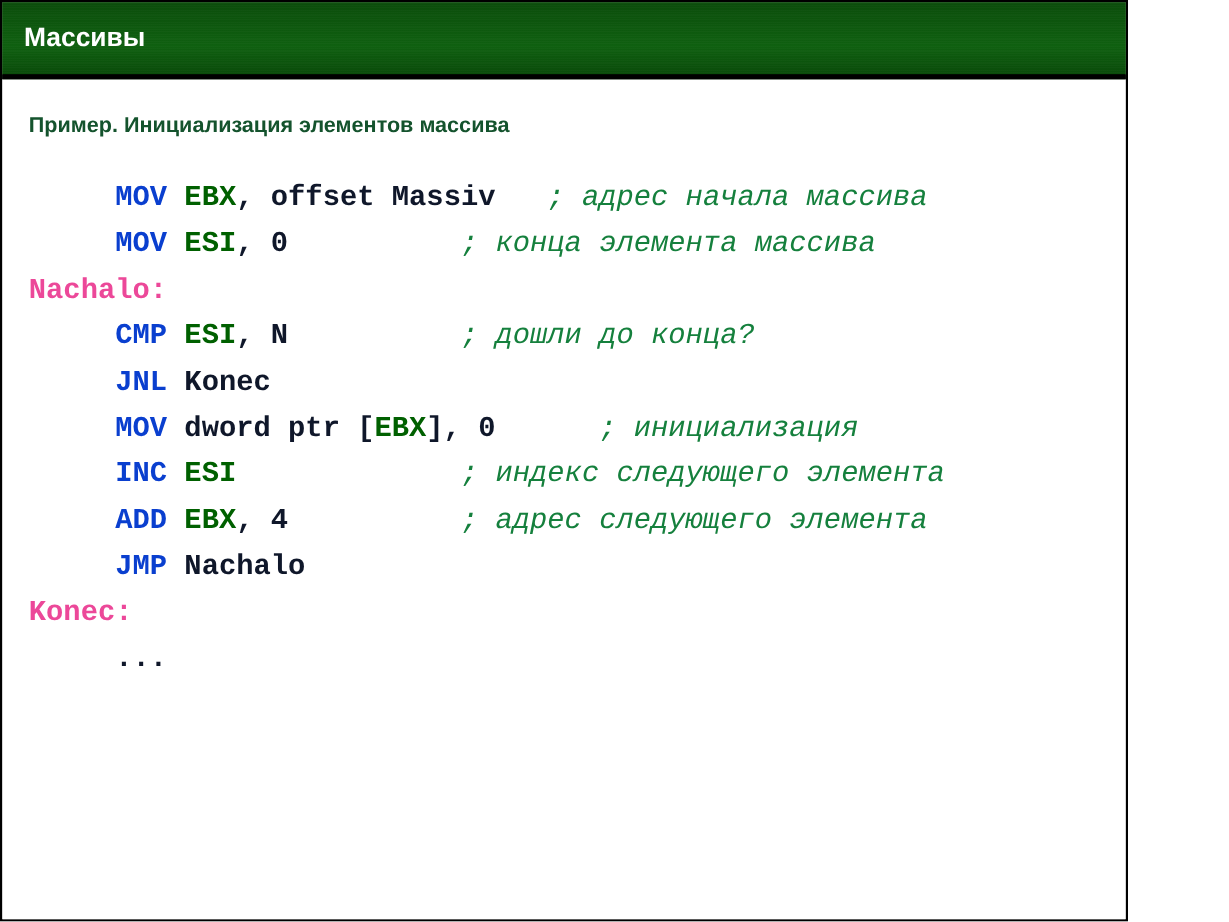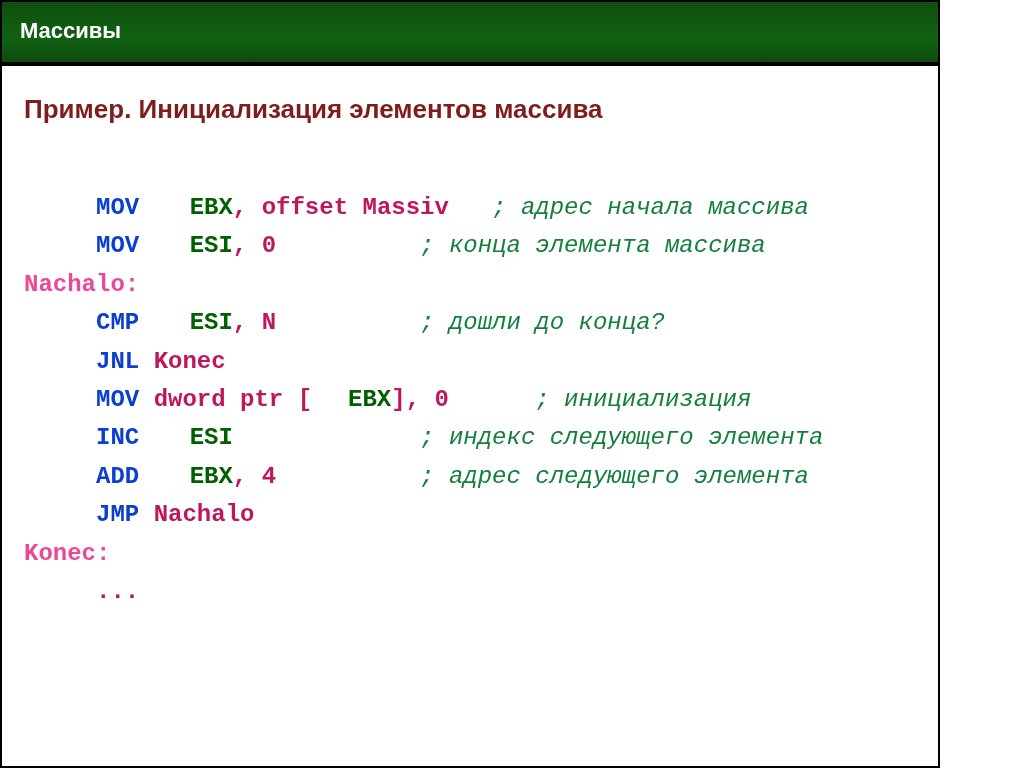--- a/index.html
+++ b/index.html
@@ -35,36 +35,36 @@
     height:4px;
     background:#000;
   }
   .content {
     padding: 28px 22px 20px 22px;
     flex: 1;
     background: #ffffff;
   }
   .subtitle {
     font-family: Verdana, Arial, sans-serif;
-    font-size: 26px;
+    font-size: 18px;
     font-weight: bold;
-    color: #7f1d1d;
-    margin-bottom: 64px;
+    color: #14532d;
+    margin-bottom: 32px;
   }
   .code {
     font-family: "Consolas", "Courier New", monospace;
     font-size: 24px;
     line-height: 1.6;
     white-space: pre;
     color: #000;
   }
   .kw { color: #0a3fcf; font-weight: bold; }
-  .reg { color: #006000; font-weight: bold; margin-left: 36px; }
+  .reg { color: #006000; font-weight: bold; }
   .cm { color: #15803d; font-style: italic; }
-  .num, .op, .id { color:#be185d; font-weight:bold; }
+  .num, .op, .id { color:#0f172a; font-weight:bold; }
   .lbl { color:#ec4899; font-weight:bold; }
 </style>
 </head>
 <body>
 
 <div class="slide">
   <div class="header">
     <span>Массивы</span>
   </div>
   <div class="content">

